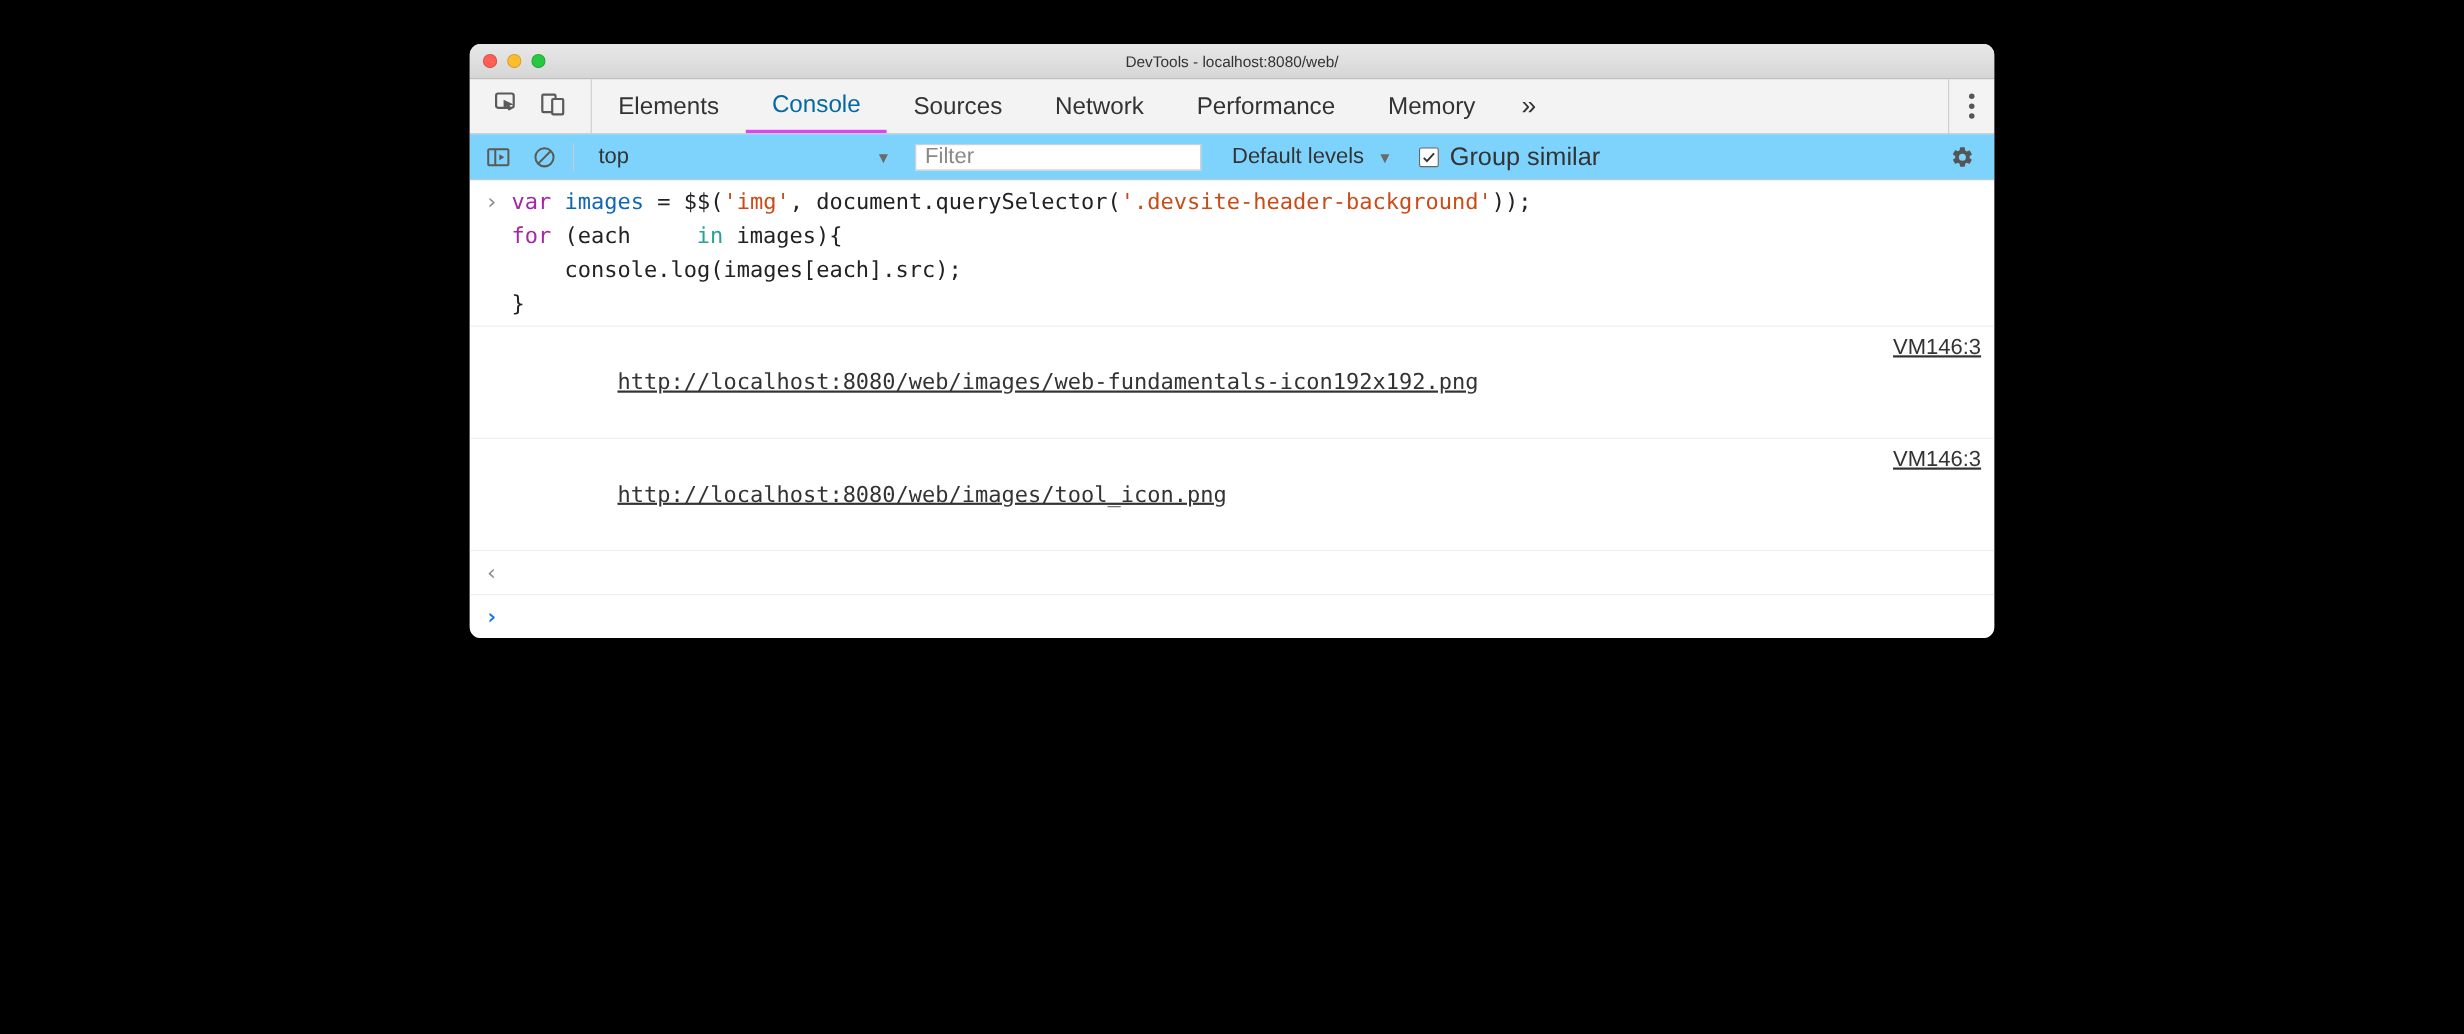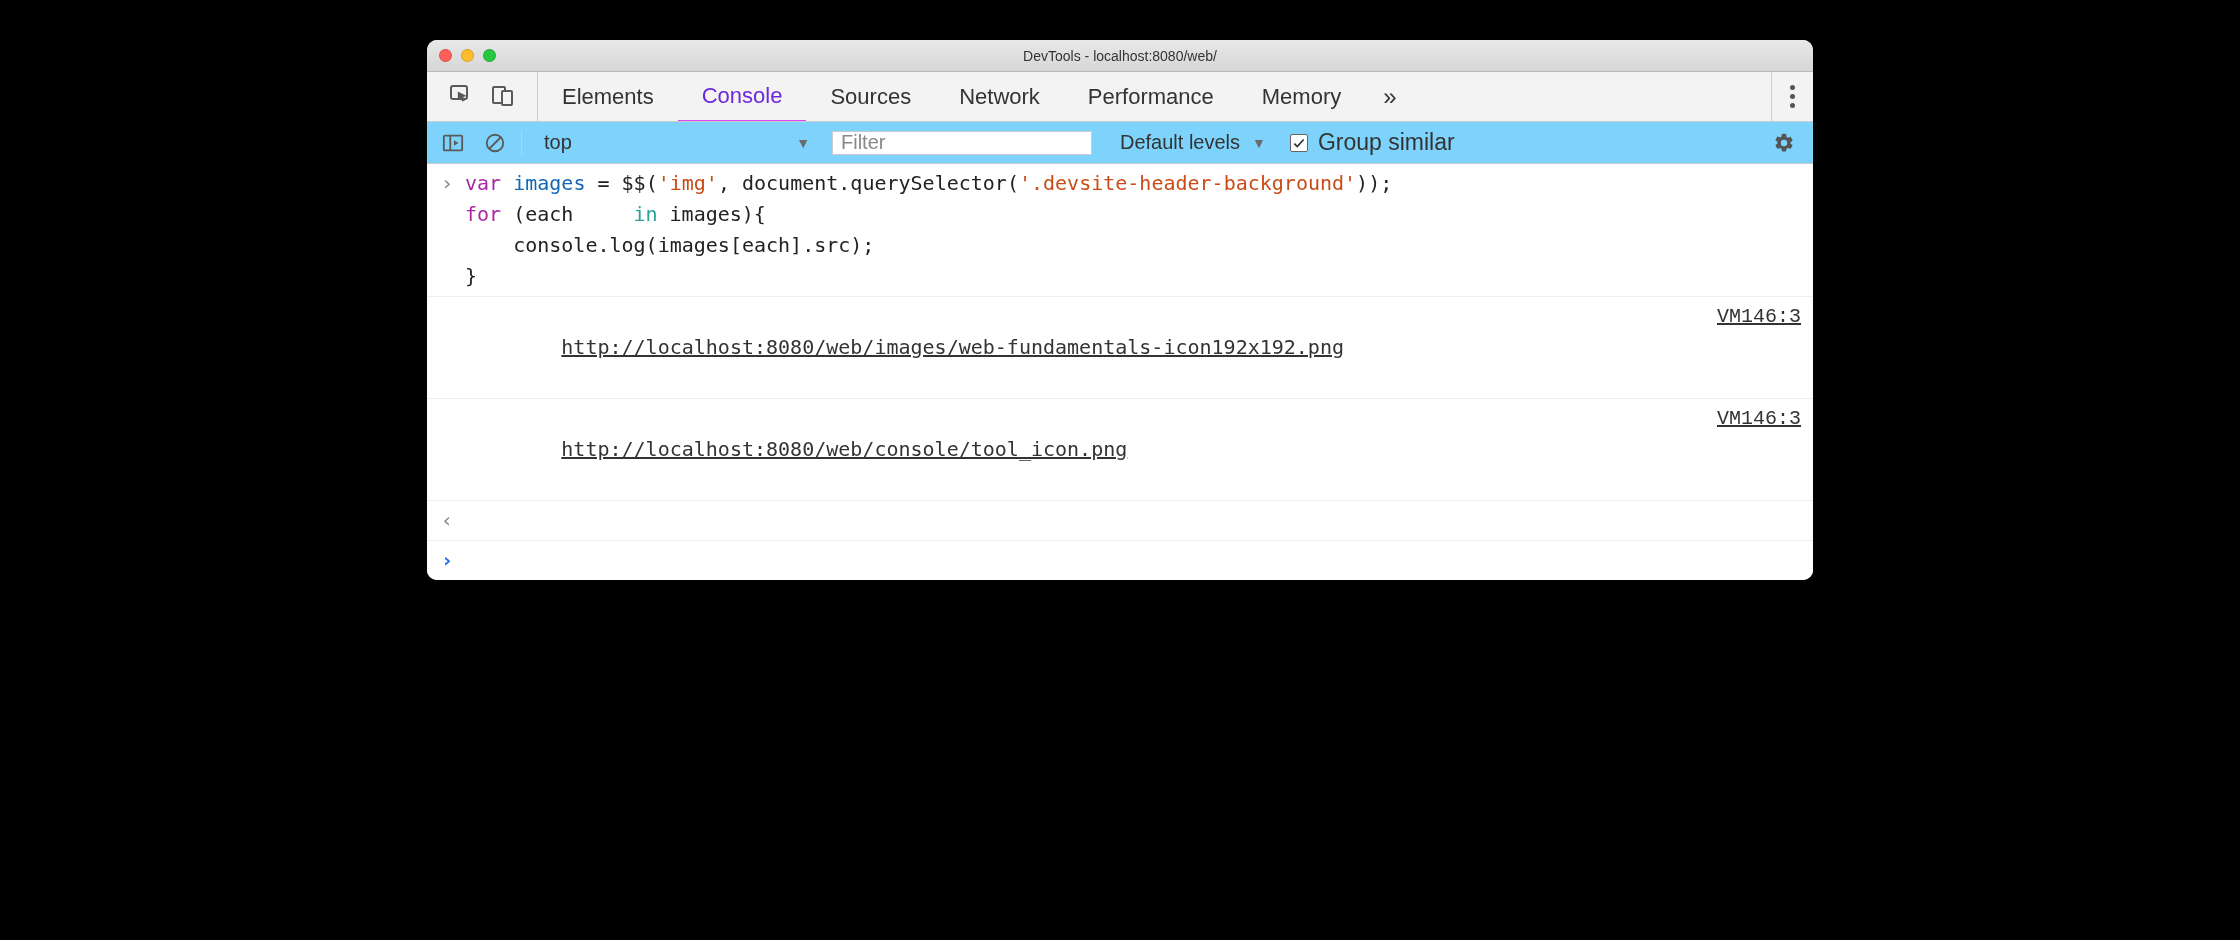--- a/index.html
+++ b/index.html
@@ -70,22 +70,22 @@
     }
     .tab {
       display: flex;
       align-items: center;
       padding: 12px 24px;
       font-size: 22px;
       color: #333;
       cursor: default;
     }
     .tab.active {
-      color: #6d28d9;
-      border-bottom: 1px solid #d946ef;
+      color: #0369a1;
+      border-bottom: 3px solid #d946ef;
     }
     .tab-overflow {
       display: flex;
       align-items: center;
       padding: 0 18px;
       font-size: 24px;
       color: #333;
       border-left: 0;
     }
     .tab-menu {
@@ -170,21 +170,21 @@
       color: #8a8a8a;
       user-select: none;
       text-align: left;
       padding-left: 2px;
     }
     .content { flex: 1; white-space: pre; overflow: hidden; }
     .source-link {
       color: #333;
       text-decoration: underline;
       margin-left: 14px;
-      font-family: Liberation Mono, monospace;
+      font-family: Liberation Sans, sans-serif;
     }
     .log-msg { color: #333; text-decoration: underline; }
     .undef { color: #808080; }
     .prompt-blue { color: #1a73e8; font-weight: bold; }
     .kw { color: #a626a4; }
     .kw2 { color: #2aa198; margin-left: 48px; }
     .kw3 { color: #a626a4; }
     .v { color: #1167b7; }
     .str { color: #cb4b16; }
     .plain { color: #222; }
@@ -305,21 +305,21 @@
       <div class="gutter"></div>
       <div class="content">
         <a class="log-msg">http://localhost:8080/web/images/web-fundamentals-icon192x192.png</a>
       </div>
       <a class="source-link">VM146:3</a>
     </div>
 
     <div class="row">
       <div class="gutter"></div>
       <div class="content">
-        <a class="log-msg">http://localhost:8080/web/console/tool_icon.png</a>
+        <a class="log-msg">http://localhost:8080/web/images/tool_icon.png</a>
       </div>
       <a class="source-link">VM146:3</a>
     </div>
 
     <div class="row">
       <div class="gutter"><span class="caret-lt">›</span></div>
     </div>
 
     <div class="row nobd">
       <div class="gutter prompt-blue">›</div>

